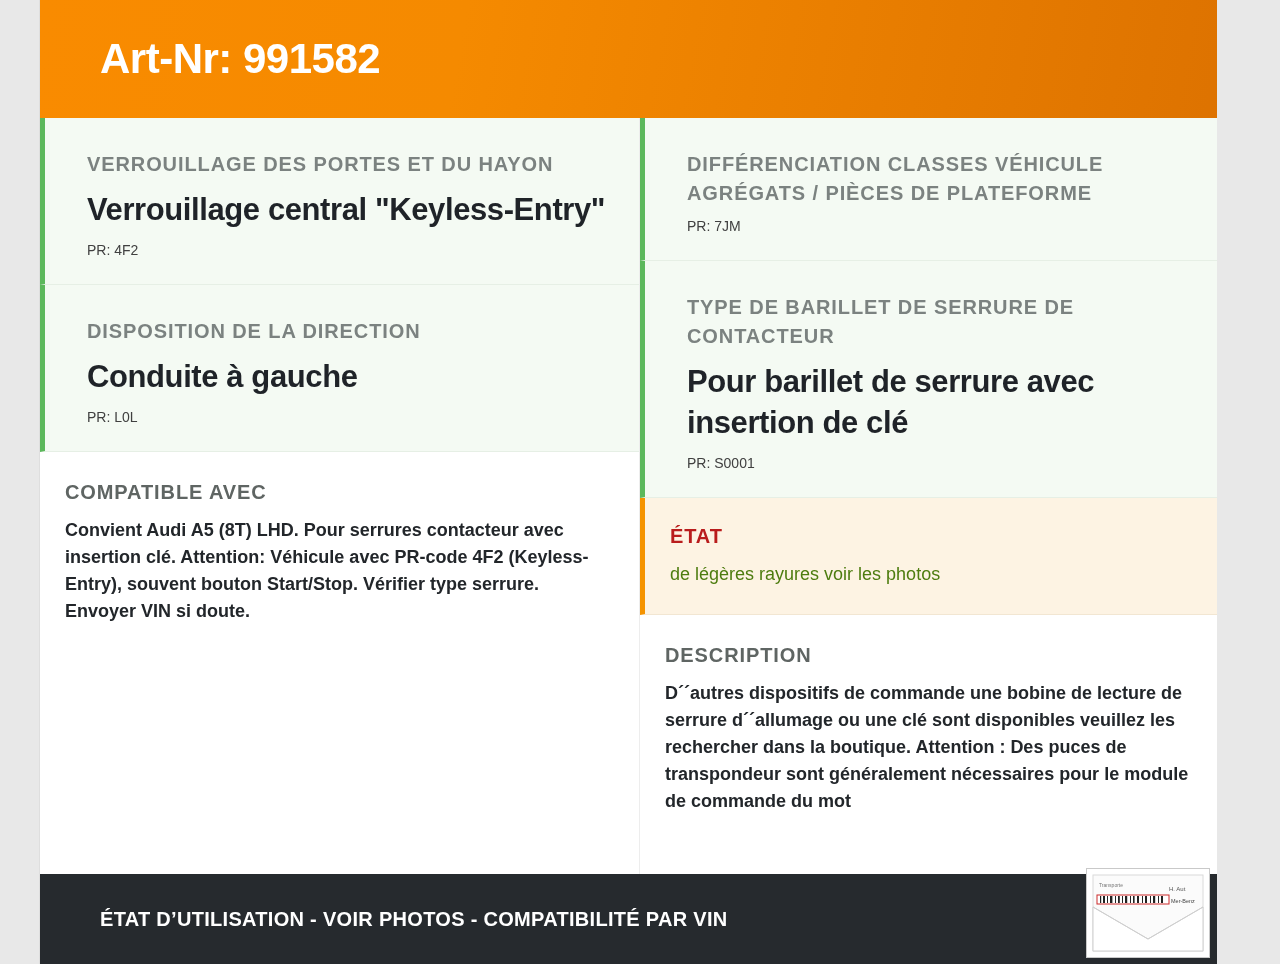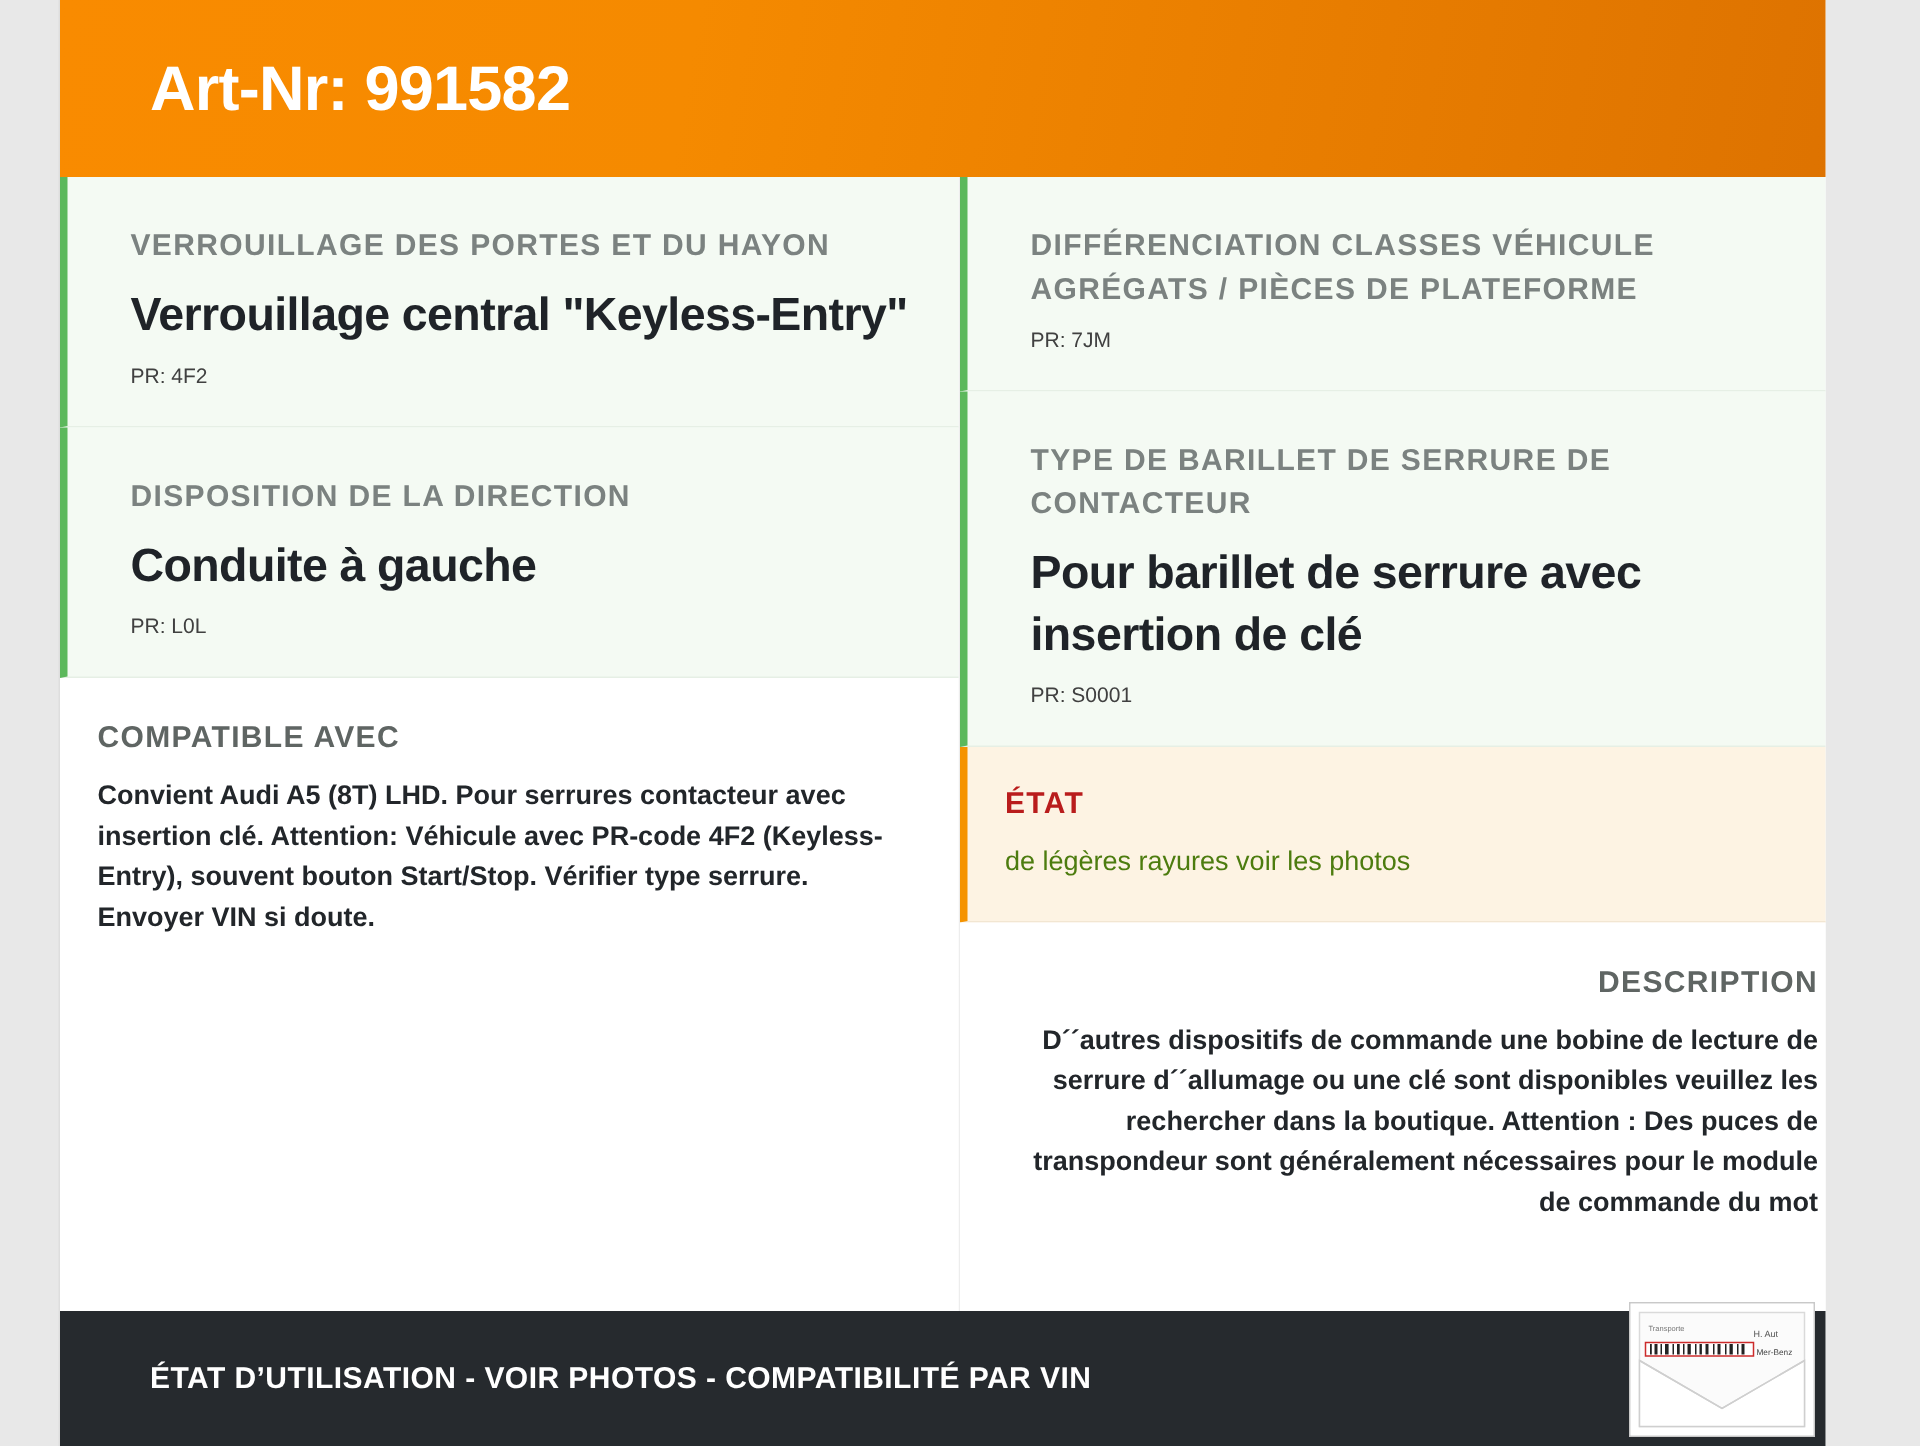--- a/index.html
+++ b/index.html
@@ -74,21 +74,20 @@
     background: #fdf3e3;
     border-left: 5px solid #f59300;
     border-bottom: 1px solid #f2e6d2;
     padding: 24px 28px 26px 25px;
   }
   .card.desc {
     background: #ffffff;
     border-left: none;
     border-bottom: none;
     padding: 26px 28px 20px 25px;
-    text-align: right;
   }
   .eyebrow {
     font-size: 20px;
     font-weight: bold;
     letter-spacing: 0.9px;
     color: #7b8280;
     text-transform: uppercase;
     line-height: 1.45;
     margin-bottom: 10px;
   }

